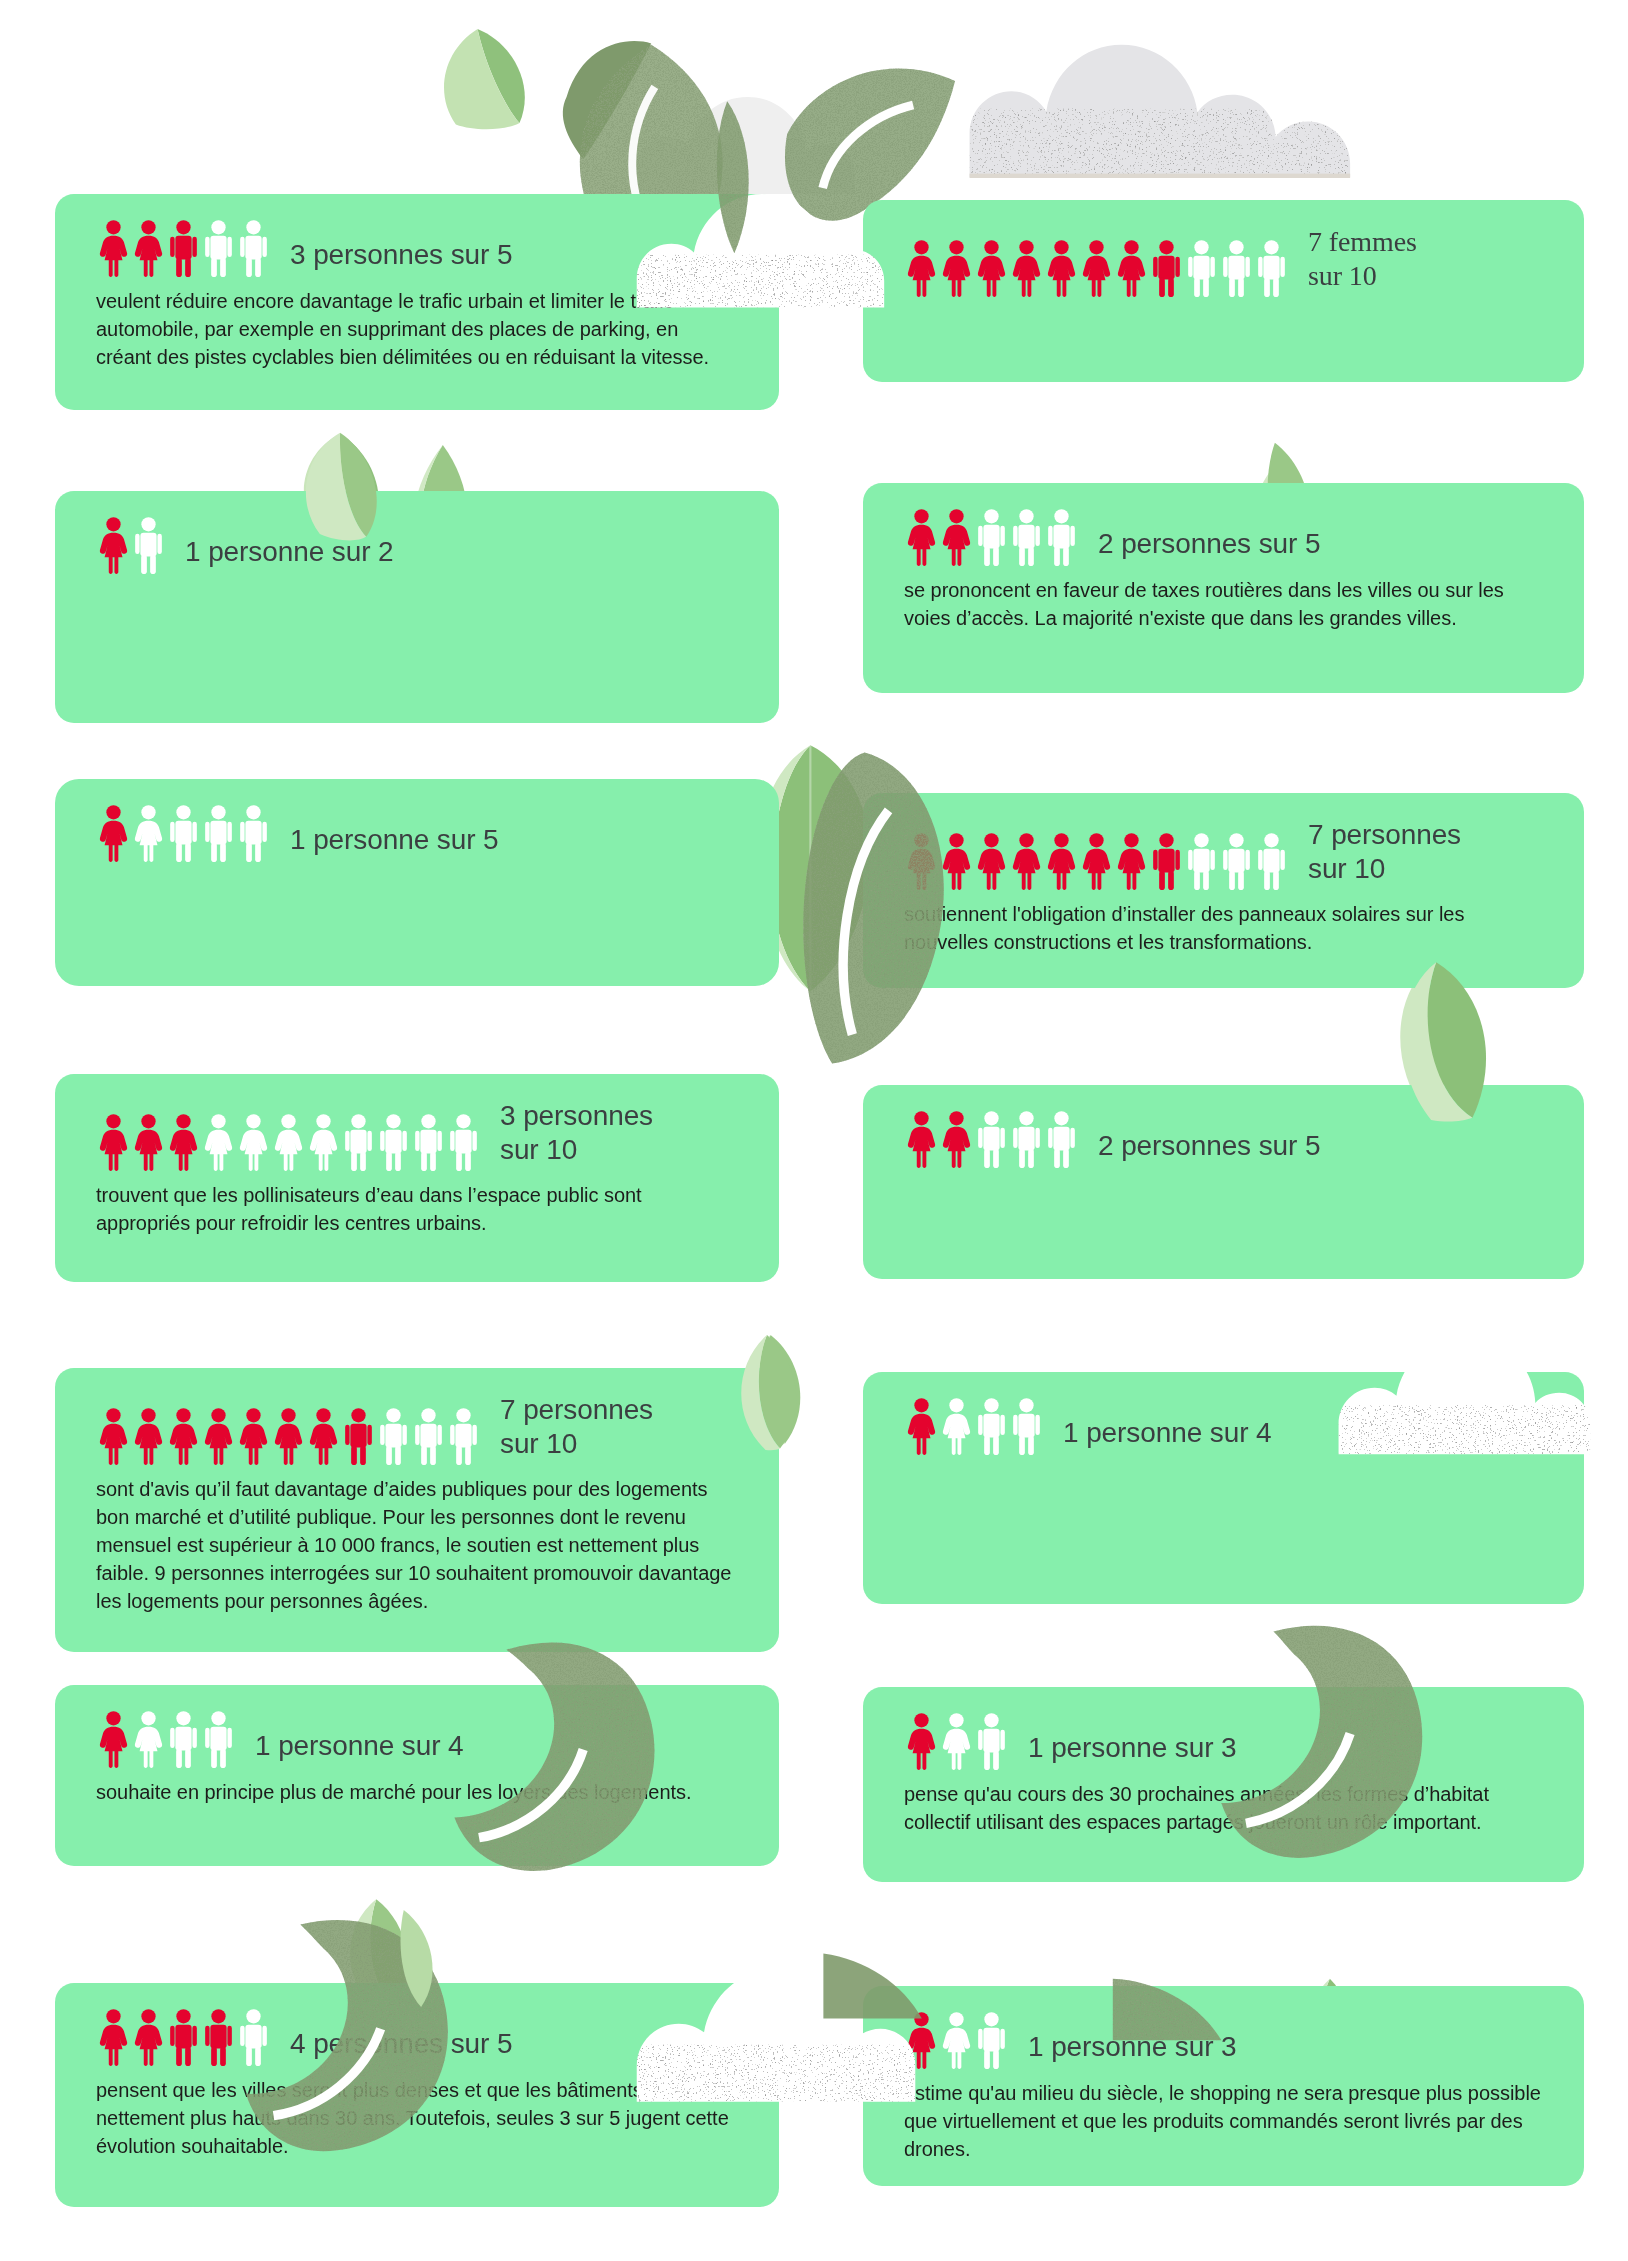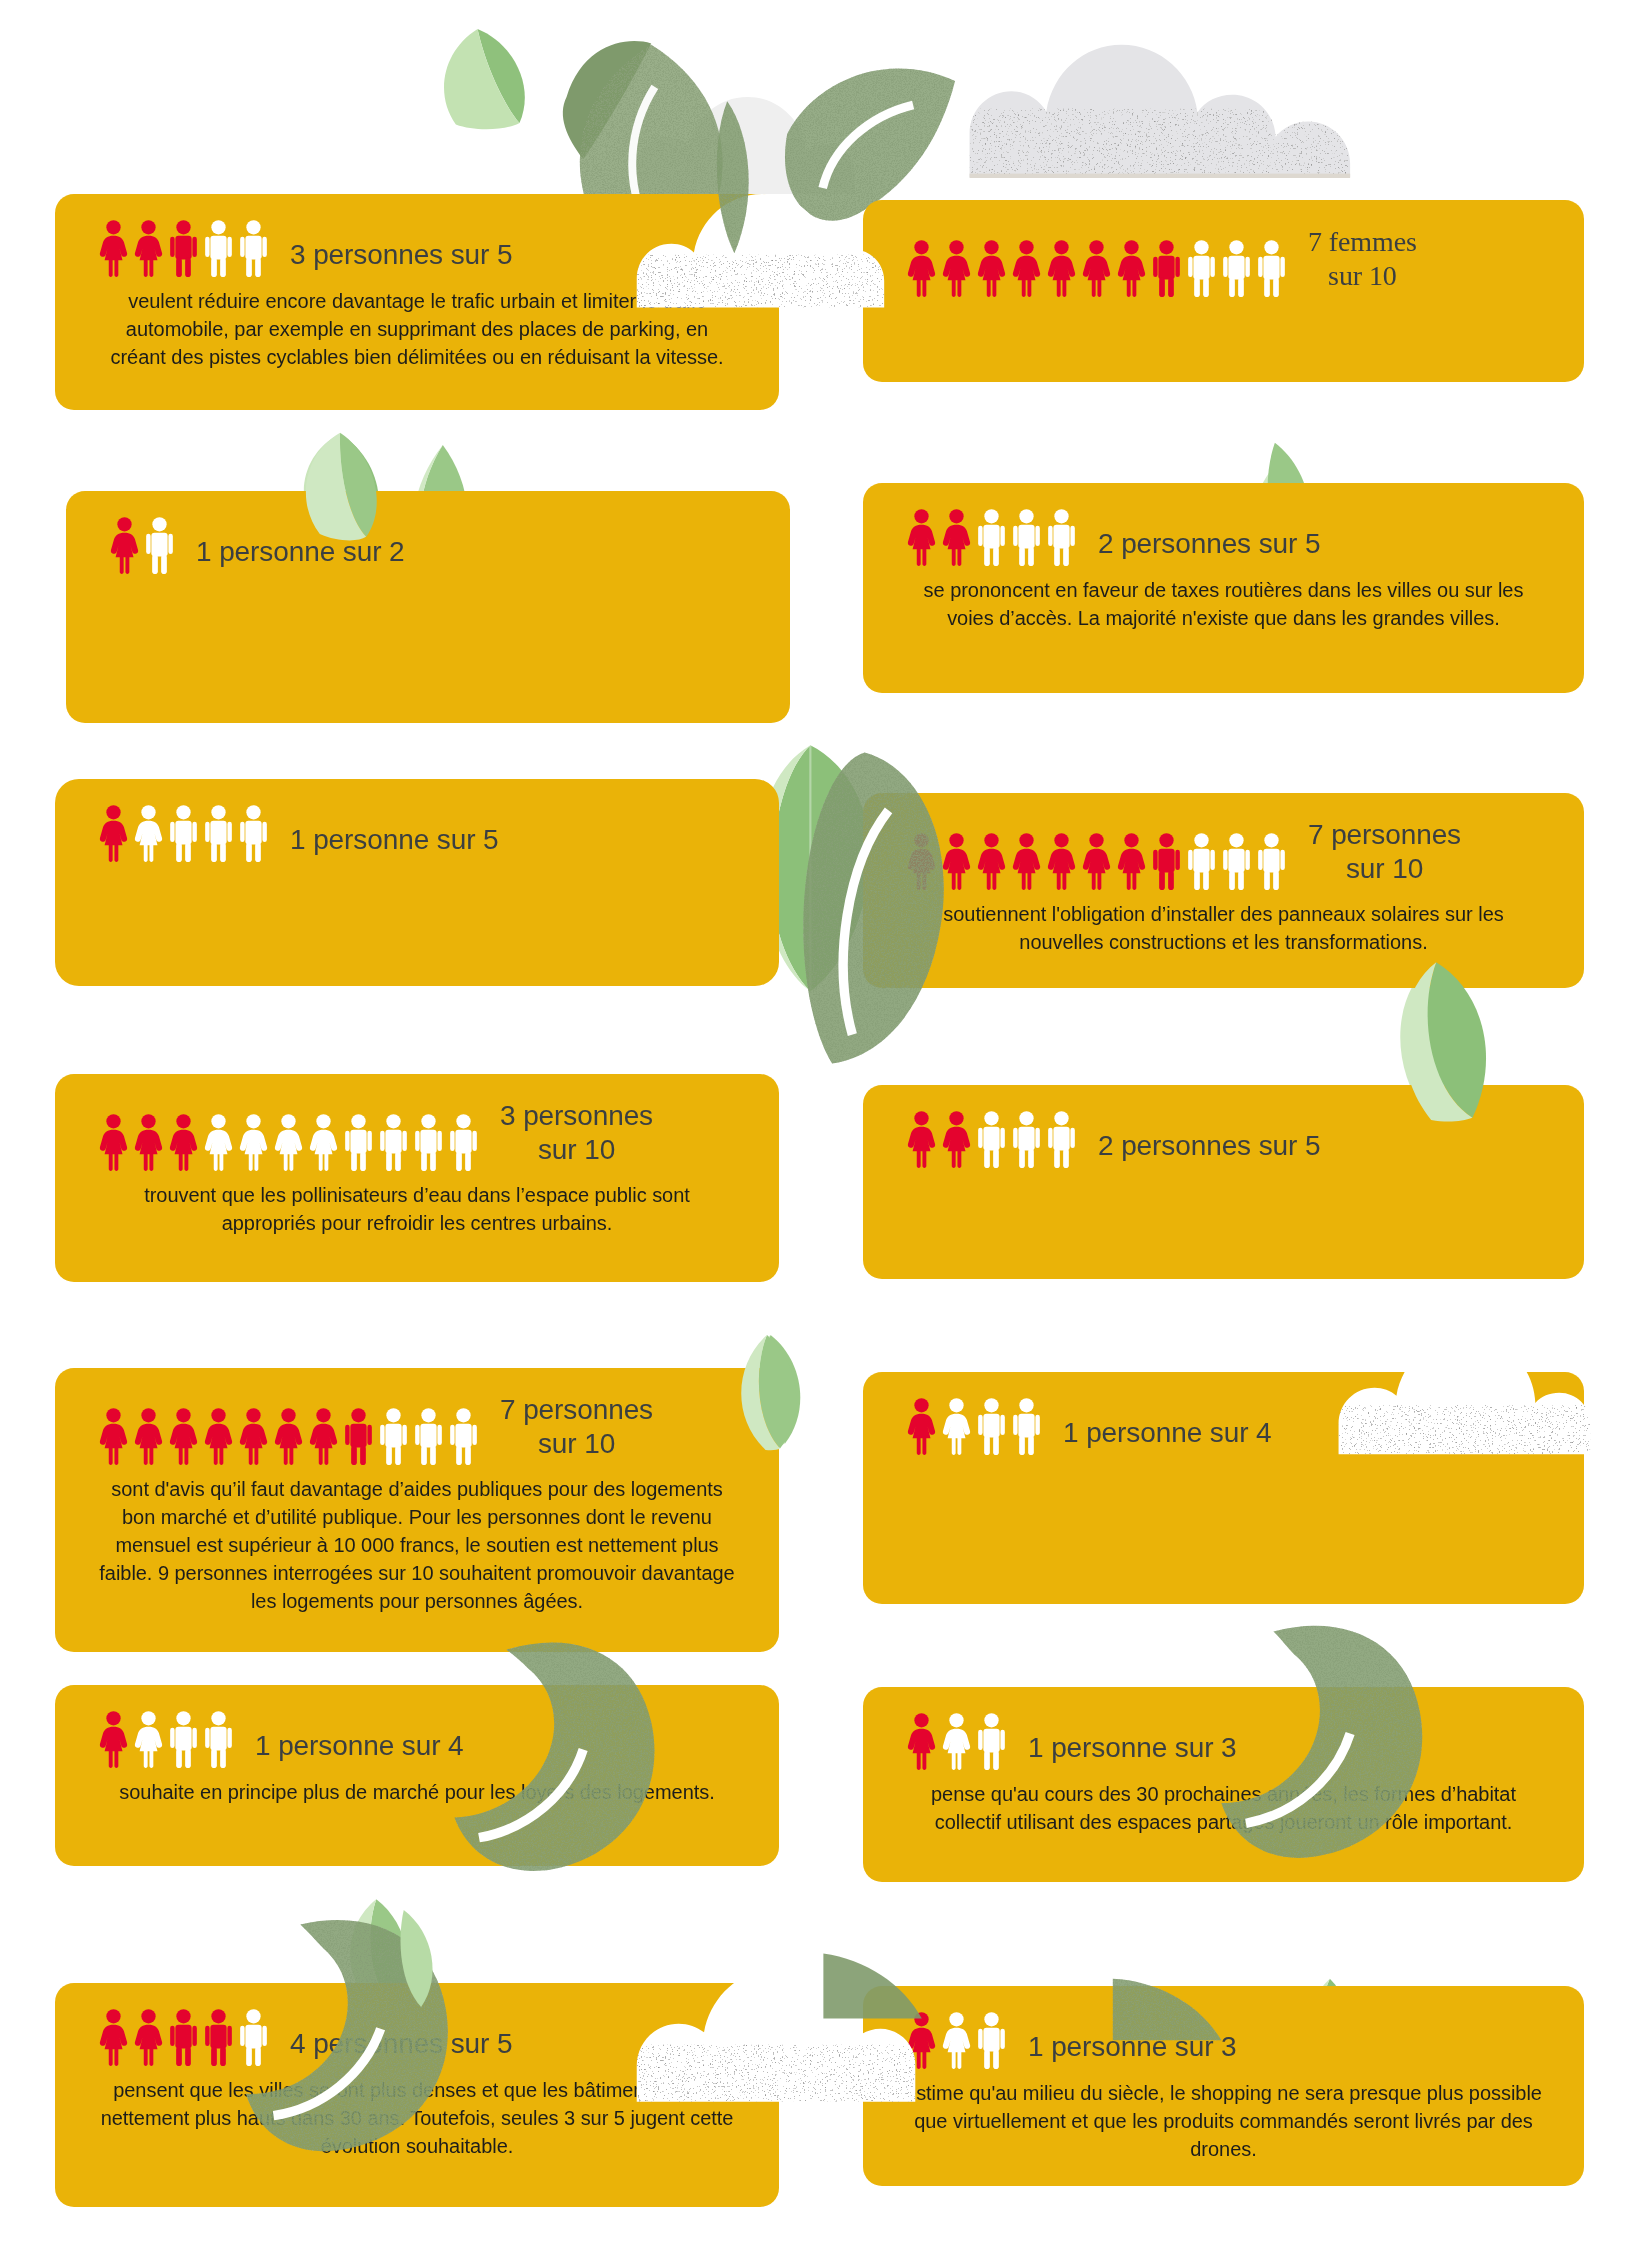--- a/index.html
+++ b/index.html
@@ -21,25 +21,24 @@
   #deco-front{z-index:3;}
 
   
   #cards{
     position:absolute;inset:0;
     z-index:2;
     width:1628px;height:2261px;
   }
   .card{
     position:absolute;
-    background:#eab308;
+    background:#86efac;
     border-radius:19px;
     box-sizing:border-box;
     padding:0;
-    text-align:center;
   }
   .card-inner{
     position:absolute;
     left:0;right:0;top:0;
     padding:24.6px 41px 22px 41px;
     box-sizing:border-box;
   }
   .stat-row{
     display:flex;
     align-items:flex-end;
@@ -309,21 +308,21 @@
     <rect x="27.2" y="18.4" width="4.6" height="21.0" rx="2.3" fill="#ffffff"></rect>
     <rect x="10.4" y="40.2" width="5.9" height="19.8" rx="2.9" fill="#ffffff"></rect>
     <rect x="19.7" y="40.2" width="5.9" height="19.8" rx="2.9" fill="#ffffff"></rect>
   </svg>
           </div>
          <div class="stat-label">7 femmes
 sur 10</div>
        </div>
      </div>
     </div>
-    <div class="card" style="left: 66px; top: 491px; width: 724px; height: 232px;">
+    <div class="card" style="left: 55px; top: 491px; width: 724px; height: 232px;">
       <div class="card-inner">
        <div class="stat-row">
          <div class="people">
             <svg width="35" height="58" viewBox="0 0 36 60">
     <circle cx="18" cy="8.6" r="7.4" fill="#e4032e"></circle>
     <path d="M18 17.2c-6.0 0-9.6 2.4-10.9 7.2L4.0 35.1c-.55 2.0.5 3.6 2.3 4.0 1.8.35 3.2-.6 3.7-2.45l1.85-6.5-3.05 12.4h4.3V58.0c0 1.1.9 2.0 2.0 2.0s2.0-.9 2.0-2.0V42.55h1.9V58.0c0 1.1.9 2.0 2.0 2.0s2.0-.9 2.0-2.0V42.55h4.3L24.15 30.15l1.85 6.5c.5 1.85 1.9 2.8 3.7 2.45 1.8-.4 2.85-2.0 2.3-4.0L28.9 24.4C27.6 19.6 24.0 17.2 18 17.2z" fill="#e4032e"></path>
   </svg>
             <svg width="35" height="58" viewBox="0 0 36 60">
     <circle cx="18" cy="8.6" r="7.4" fill="#ffffff"></circle>
     <rect x="9.6" y="17.4" width="16.8" height="24.4" rx="3.2" fill="#ffffff"></rect>

